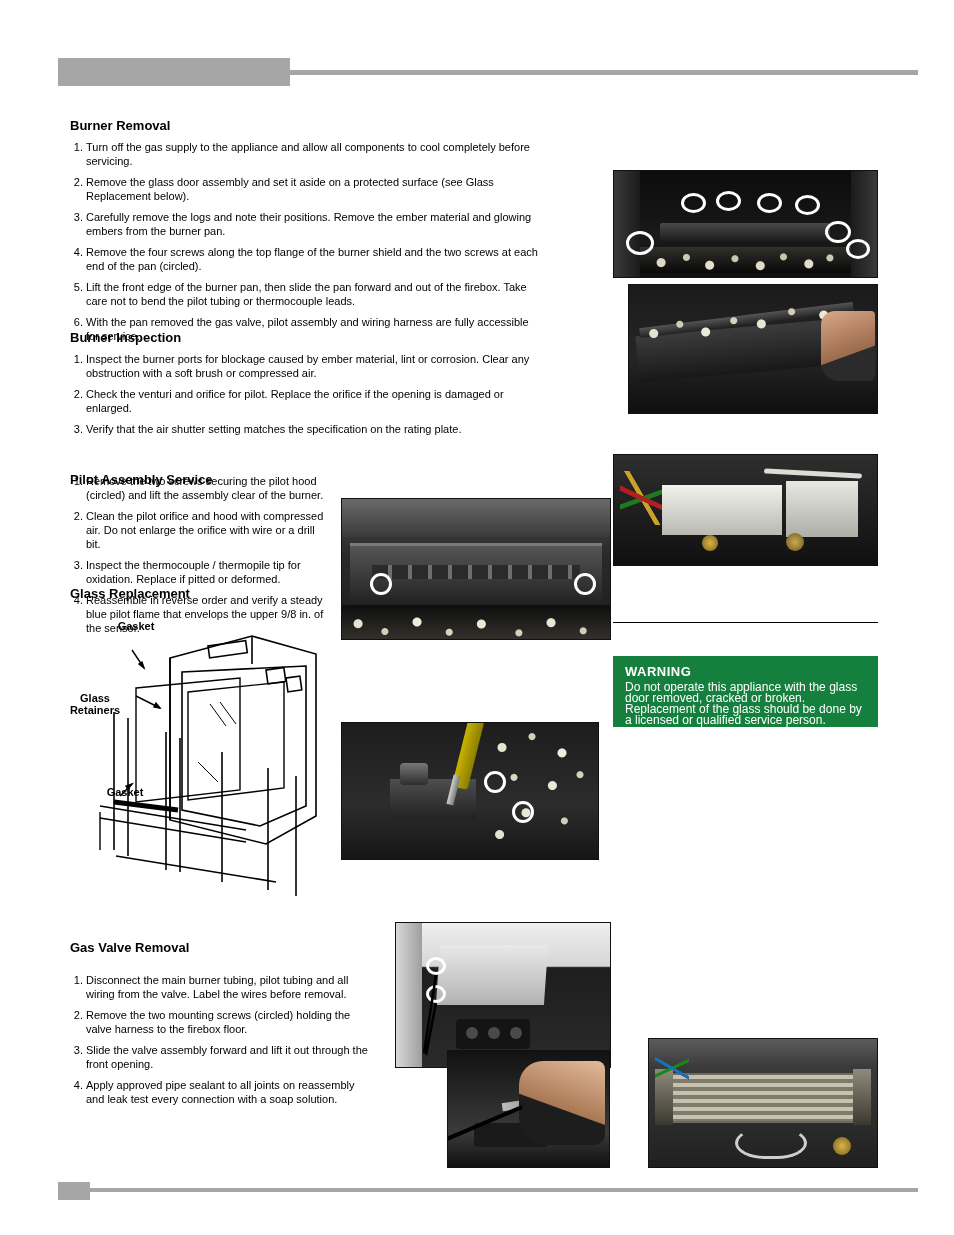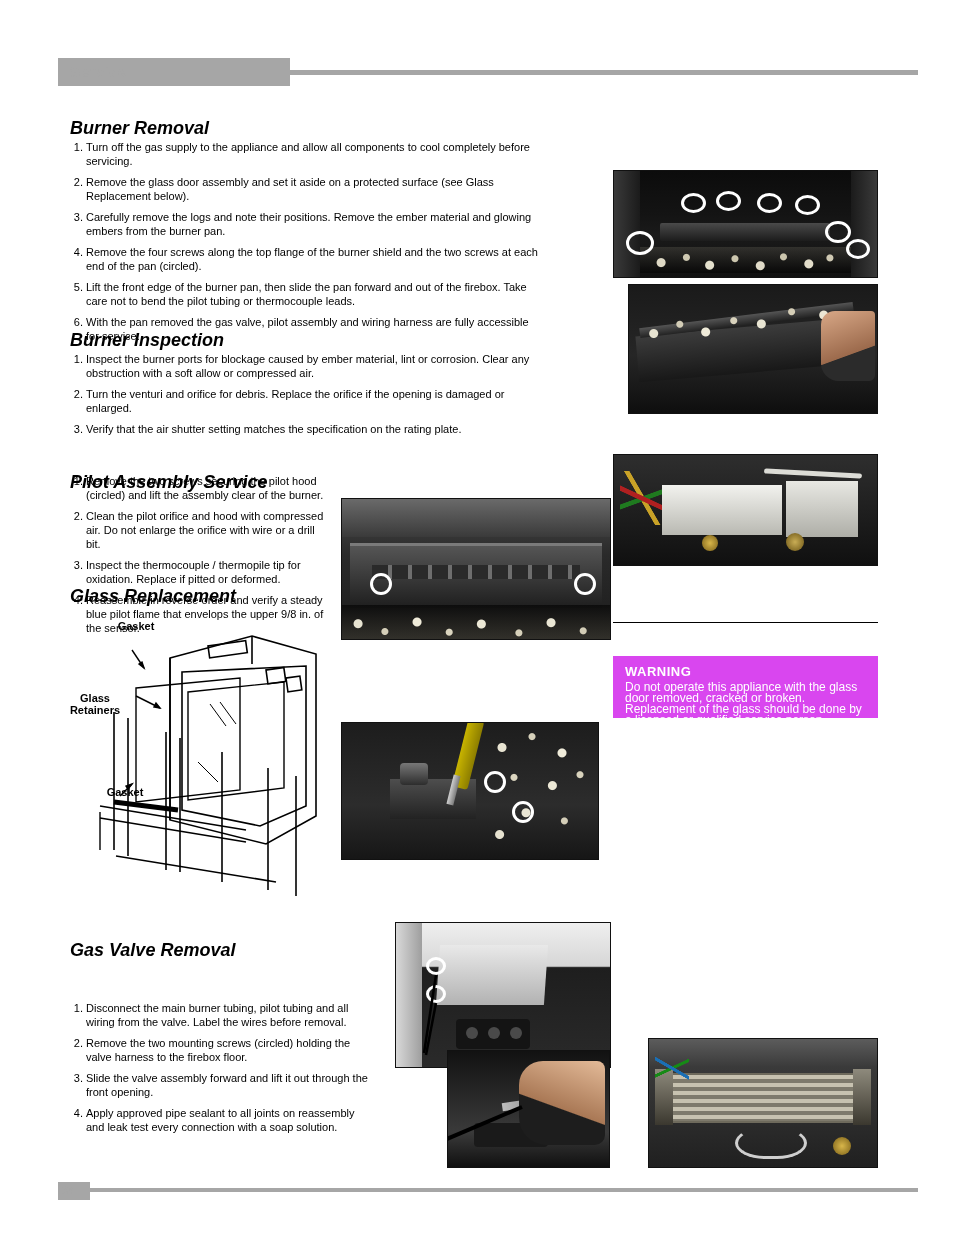--- a/index.html
+++ b/index.html
@@ -249,22 +249,22 @@
       border-radius:50%; background: radial-gradient(circle,#d8b64a,#7a5f18); }
   #photo8 .coil { position:absolute; left:86px; bottom:8px; width:66px; height:26px;
       border:3px solid #cfcfcf; border-radius:50%/60%; border-top-color:transparent; }
 
   
   .caution-box {
     position: absolute;
     left: 613px;
     top: 656px;
     width: 265px;
-    height: 62px;
-    background: #d946ef;
+    height: 71px;
+    background: #15803d;
     color: #ffffff;
   }
   .caution-title {
     position: absolute;
     left: 12px;
     top: 8px;
     font-size: 13px;
     font-weight: bold;
     letter-spacing: .5px;
   }
@@ -306,23 +306,22 @@
   .para {
     position: absolute;
     font-size: 11px;
     line-height: 14px;
     color: #000;
   }
   .steps { margin: 0; padding-left: 16px; }
   .steps li { margin-bottom: 7px; }
   .sec-head {
     position: absolute;
-    font-size: 18px;
+    font-size: 13px;
     font-weight: bold;
-    font-style: italic;
   }
 </style>
 </head>
 <body>
 
 <div class="header-tab"></div>
 <div class="header-rule"></div>
 <div class="header-title">Service</div>
 
 <div class="sec-head" style="left:70px; top:118px; width:260px;">Burner Removal</div>
@@ -335,40 +334,40 @@
     <li>Remove the four screws along the top flange of the burner shield and the two screws at each end of the pan (circled).</li>
     <li>Lift the front edge of the burner pan, then slide the pan forward and out of the firebox. Take care not to bend the pilot tubing or thermocouple leads.</li>
     <li>With the pan removed the gas valve, pilot assembly and wiring harness are fully accessible for service.</li>
   </ol>
 </div>
 
 <div class="sec-head" style="left:70px; top:330px; width:300px;">Burner Inspection</div>
 
 <div class="para" style="left:70px; top:352px; width:470px;">
   <ol class="steps">
-    <li>Inspect the burner ports for blockage caused by ember material, lint or corrosion. Clear any obstruction with a soft allow or compressed air.</li>
-    <li>Turn the venturi and orifice for debris. Replace the orifice if the opening is damaged or enlarged.</li>
+    <li>Inspect the burner ports for blockage caused by ember material, lint or corrosion. Clear any obstruction with a soft brush or compressed air.</li>
+    <li>Check the venturi and orifice for pilot. Replace the orifice if the opening is damaged or enlarged.</li>
     <li>Verify that the air shutter setting matches the specification on the rating plate.</li>
   </ol>
 </div>
 
 <div class="sec-head" style="left:70px; top:472px; width:300px;">Pilot Assembly Service</div>
 
 <div class="para" style="left:70px; top:474px; width:262px;">
   <ol class="steps">
     <li>Remove the two screws securing the pilot hood (circled) and lift the assembly clear of the burner.</li>
     <li>Clean the pilot orifice and hood with compressed air. Do not enlarge the orifice with wire or a drill bit.</li>
     <li>Inspect the thermocouple / thermopile tip for oxidation. Replace if pitted or deformed.</li>
     <li>Reassemble in reverse order and verify a steady blue pilot flame that envelops the upper 9/8 in. of the sensor.</li>
   </ol>
 </div>
 
 <div class="sec-head" style="left:70px; top:940px; width:300px;">Gas Valve Removal</div>
 
-<div class="para" style="left:70px; top:1001px; width:300px;">
+<div class="para" style="left:70px; top:973px; width:300px;">
   <ol class="steps">
     <li>Disconnect the main burner tubing, pilot tubing and all wiring from the valve. Label the wires before removal.</li>
     <li>Remove the two mounting screws (circled) holding the valve harness to the firebox floor.</li>
     <li>Slide the valve assembly forward and lift it out through the front opening.</li>
     <li>Apply approved pipe sealant to all joints on reassembly and leak test every connection with a soap solution.</li>
   </ol>
 </div>
 
 <div class="sec-head" style="left:70px; top:586px; width:300px;">Glass Replacement</div>
 

